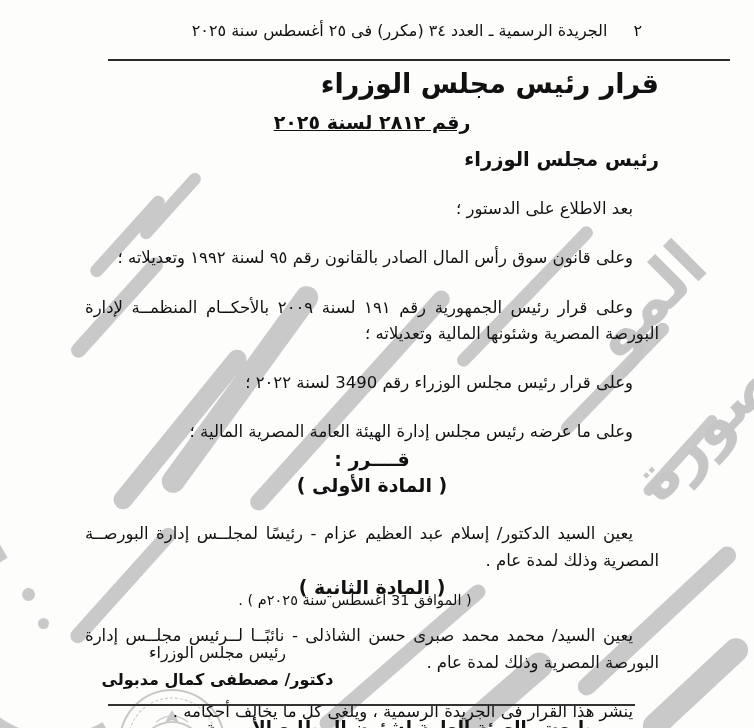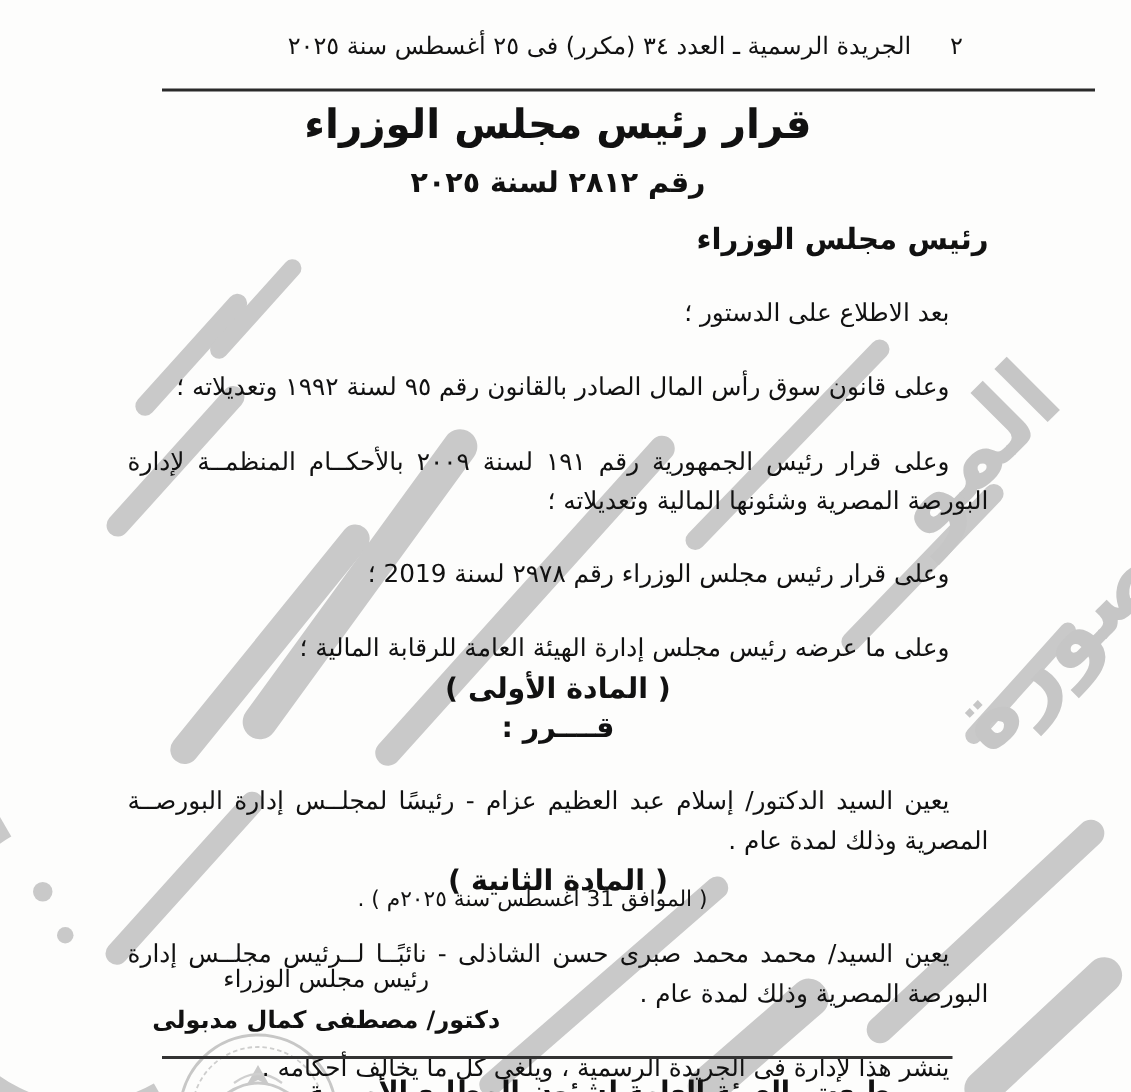--- a/index.html
+++ b/index.html
@@ -27,25 +27,25 @@
     font-size: 16px; direction: rtl;
   }
   .header-rule {
     position: absolute; top: 59px; left: 108px; width: 622px; height: 2px;
     background: #2a2a2a; z-index: 1;
   }
 
   
   .title {
     position: absolute; top: 68px; left: 85px; right: 95px; z-index: 1;
-    text-align: center; font-size: 27px; font-weight: bold;
+    font-size: 27px; font-weight: bold;
   }
   .subtitle {
     position: absolute; top: 111px; left: 85px; right: 95px; z-index: 1;
-    text-align: center; font-size: 19px; font-weight: bold;
+    text-align: center; font-size: 19px; font-weight: bold; text-decoration: underline;
   }
 
   
   .body-text {
     position: absolute; top: 146px; left: 85px; right: 95px; z-index: 1;
     font-size: 16.5px; line-height: 26.3px; text-align: justify;
   }
   .authority { font-weight: bold; font-size: 19.5px; line-height: 27px; text-align: right; }
   .para { text-indent: 26px; margin-top: 23px; }
   .centered-bold { text-align: center; font-weight: bold; font-size: 19px; text-indent: 0; }
@@ -115,28 +115,28 @@
   <div class="header-rule"></div>
 
   <div class="title">قرار رئيس مجلس الوزراء</div>
   <div class="subtitle">رقم ٢٨١٢ لسنة ٢٠٢٥</div>
 
   <div class="body-text">
     <div class="authority">رئيس مجلس الوزراء</div>
     <p class="para">بعد الاطلاع على الدستور ؛</p>
     <p class="para">وعلى قانون سوق رأس المال الصادر بالقانون رقم ٩٥ لسنة ١٩٩٢ وتعديلاته ؛</p>
     <p class="para">وعلى قرار رئيس الجمهورية رقم ١٩١ لسنة ٢٠٠٩ بالأحكــام المنظمــة لإدارة البورصة المصرية وشئونها المالية وتعديلاته ؛</p>
-    <p class="para">وعلى قرار رئيس مجلس الوزراء رقم ٢٩٧٨ لسنة 2019 ؛</p>
-    <p class="para">وعلى ما عرضه رئيس مجلس إدارة الهيئة العامة للرقابة المالية ؛</p>
+    <p class="para">وعلى قرار رئيس مجلس الوزراء رقم 3490 لسنة ٢٠٢٢ ؛</p>
+    <p class="para">وعلى ما عرضه رئيس مجلس إدارة الهيئة العامة المصرية المالية ؛</p>
+    <p class="centered-bold">قــــرر :</p>
     <p class="centered-bold">( المادة الأولى )</p>
-    <p class="centered-bold">قــــرر :</p>
     <p class="para">يعين السيد الدكتور/ إسلام عبد العظيم عزام - رئيسًا لمجلــس إدارة البورصــة المصرية وذلك لمدة عام .</p>
     <p class="centered-bold">( المادة الثانية )</p>
     <p class="para">يعين السيد/ محمد محمد صبرى حسن الشاذلى - نائبًــا لــرئيس مجلــس إدارة البورصة المصرية وذلك لمدة عام .</p>
-    <p class="para">ينشر هذا لإدارة فى الجريدة الرسمية ، ويلغى كل ما يخالف أحكامه .</p>
+    <p class="para">ينشر هذا القرار فى الجريدة الرسمية ، ويلغى كل ما يخالف أحكامه .</p>
   </div>
 
   <div class="issuance">
     <div>( الموافق 31 أغسطس سنة ٢٠٢٥م ) .</div>
   </div>
 
   <div class="signature">
     <div class="sig-title">رئيس مجلس الوزراء</div>
     <div class="sig-name">دكتور/ مصطفى كمال مدبولى</div>
   </div>

